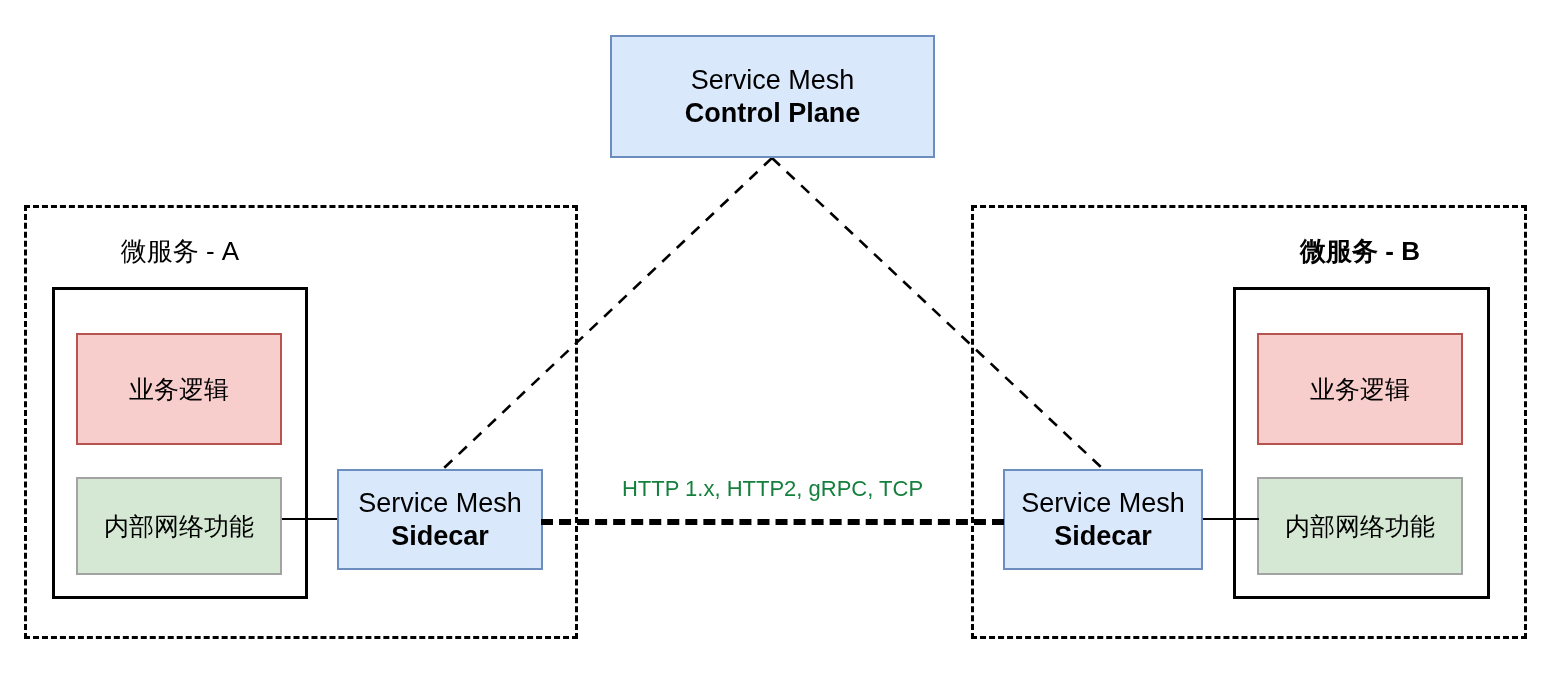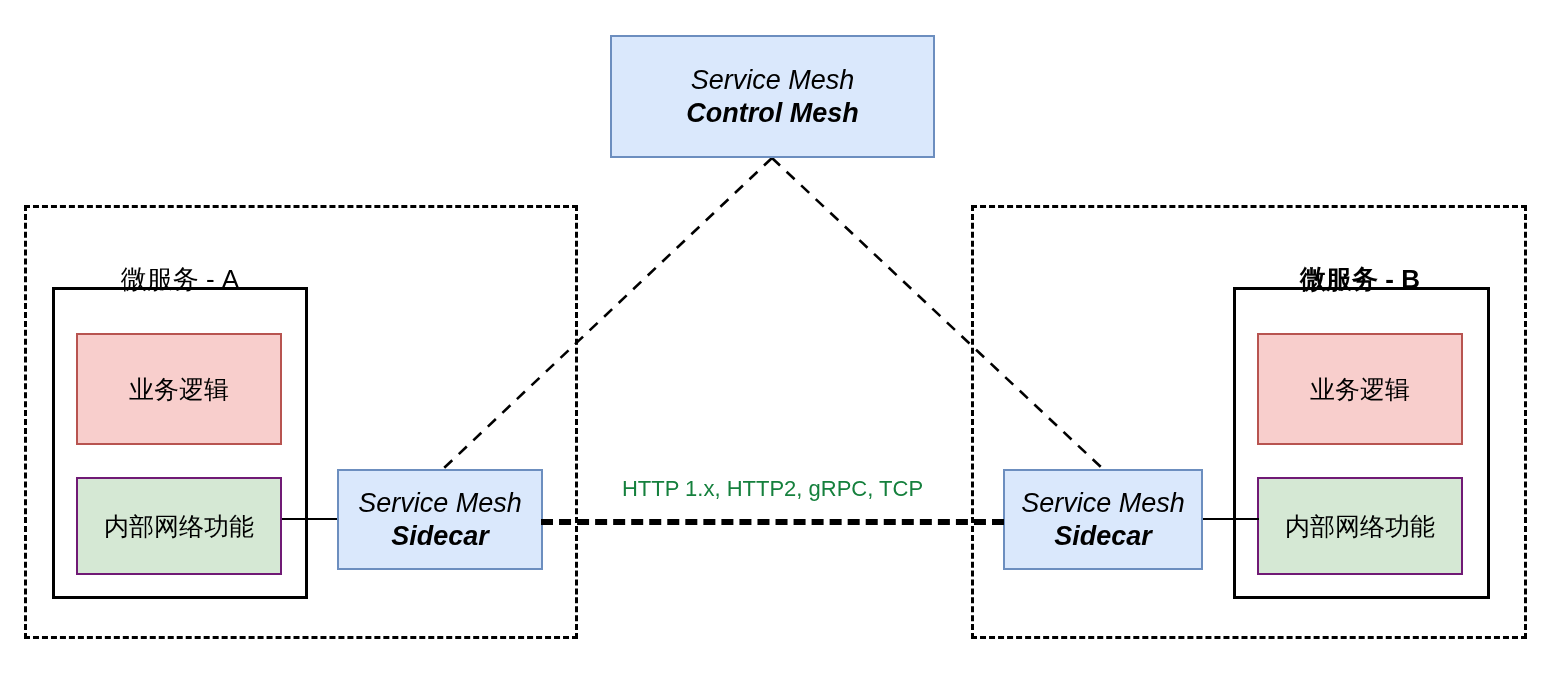--- a/index.html
+++ b/index.html
@@ -28,36 +28,35 @@
     text-align: center;
     line-height: 1.22;
   }
 
   
   .blue-box {
     background: #dae8fc;
     border: 2px solid #6c8ebf;
     font-size: 27px;
     color: #000000;
-    font-style: italic;
   }
   .blue-box .line2 { font-weight: bold; }
 
   
   .pink-box {
     background: #f8cecc;
     border: 2px solid #b85450;
     font-size: 25px;
     color: #000000;
   }
 
   
   .green-box {
     background: #d5e8d4;
-    border: 2px solid #701a75;
+    border: 2px solid #a3a3a3;
     font-size: 25px;
     color: #000000;
   }
 
   
   .solid-box {
     position: absolute;
     box-sizing: border-box;
     border: 3px solid #000000;
     background: transparent;
@@ -71,21 +70,20 @@
     background: transparent;
   }
 
   
   .group-title {
     position: absolute;
     font-size: 26px;
     color: #000000;
     text-align: center;
     white-space: nowrap;
-    margin-top: 28px;
   }
 
   
   .connector {
     position: absolute;
     background: #000000;
     height: 2px;
   }
 
   
@@ -119,21 +117,21 @@
 
 <div id="canvas">
 
   <svg class="rays" viewBox="0 0 1546 680" width="1546" height="680">
     <line x1="772" y1="158" x2="443" y2="469" stroke="#000000" stroke-width="2.6" stroke-dasharray="11,9"></line>
     <line x1="772" y1="158" x2="1103" y2="469" stroke="#000000" stroke-width="2.6" stroke-dasharray="11,9"></line>
   </svg>
 
   <div class="box blue-box" style="left:610px; top:35px; width:325px; height:123px;">
     <span class="line1">Service Mesh</span>
-    <span class="line2">Control Mesh</span>
+    <span class="line2">Control Plane</span>
   </div>
 
   <div class="dashed-group" style="left:24px; top:205px; width:554px; height:434px;"></div>
 
   <div class="group-title" style="left:60px; top:234px; width:240px;">微服务 - A</div>
 
   <div class="solid-box" style="left:52px; top:287px; width:256px; height:312px;"></div>
 
   <div class="box pink-box" style="left:76px; top:333px; width:206px; height:112px;">业务逻辑</div>
 

